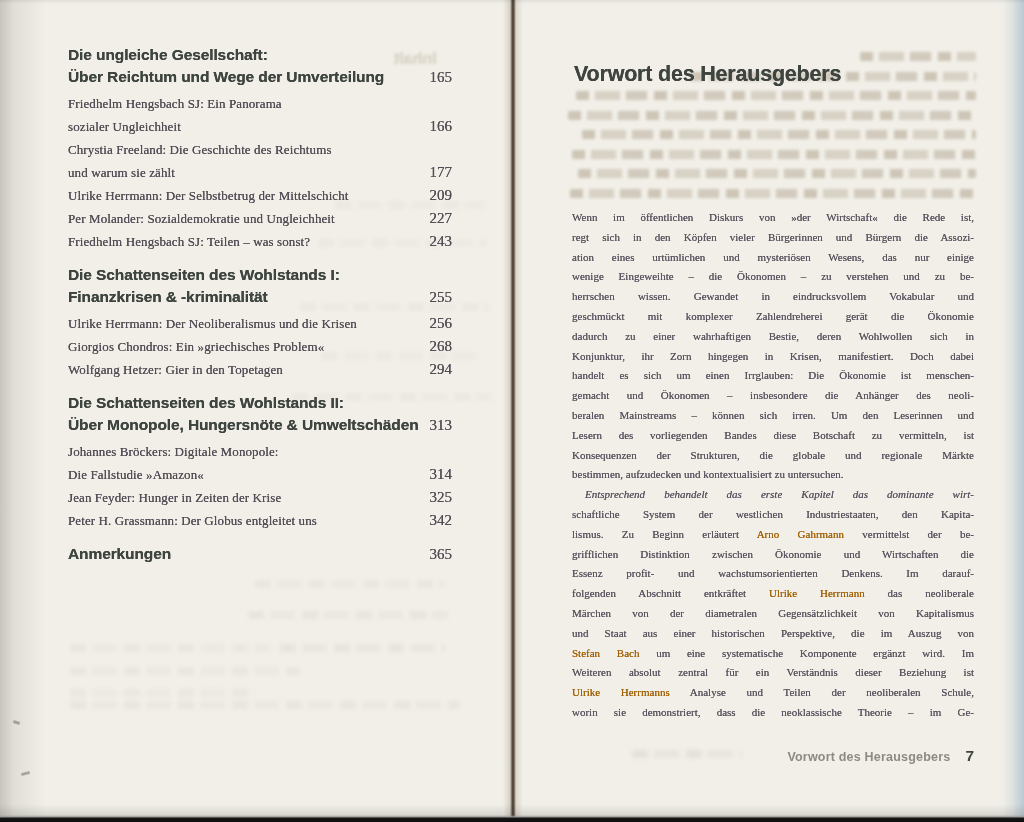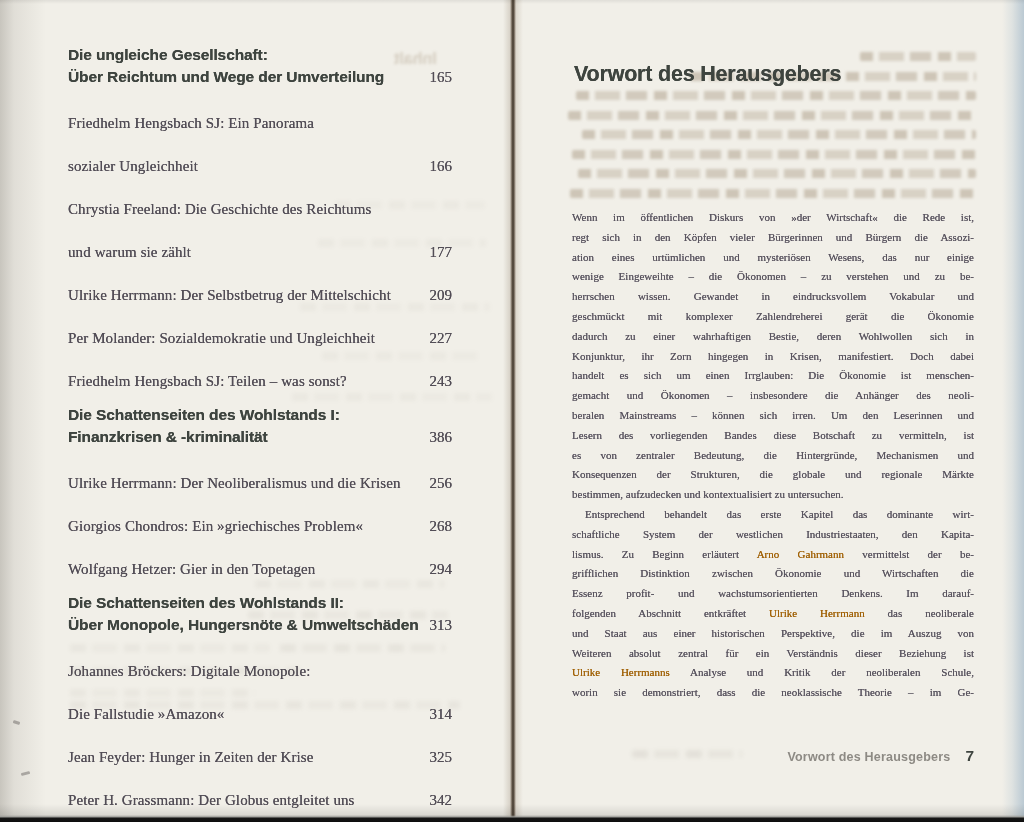--- a/index.html
+++ b/index.html
@@ -23,22 +23,22 @@
   
   .toc{position:absolute;left:68px;top:44px;width:384px;}
   .toc-row{display:flex;justify-content:space-between;align-items:flex-end;}
   .toc-row .toc-lines{flex:1 1 auto;}
   .toc-row .toc-page{
     flex:0 0 auto;padding-left:10px;
     font-size:15px;line-height:23px;color:var(--toc);
     text-shadow:0 0 .4px currentColor;
   }
   .toc-row.entry .toc-lines div{
-    font-size:15px;line-height:23px;color:var(--toc);
-    letter-spacing:.1px;text-shadow:0 0 .4px currentColor;margin-top:20px;
+    font-size:13px;line-height:23px;color:var(--toc);
+    letter-spacing:.1px;text-shadow:0 0 .4px currentColor;
   }
   .toc-row.section{margin-top:11px;margin-bottom:4px;}
   .toc-row.section:first-child{margin-top:0;}
   .toc-row.section .toc-lines div{
     font-family:"Liberation Sans",sans-serif;font-weight:bold;
     font-size:15.5px;line-height:22px;color:var(--heading);
     letter-spacing:-.1px;text-shadow:0 0 .4px currentColor;
   }
   .toc-row.section .toc-page{line-height:22px;}
 
@@ -67,21 +67,21 @@
       rgba(138,116,87,.30) 50px 71px, rgba(138,116,87,0) 71px 78px);
   }
   .body-text{position:absolute;left:60px;top:208px;width:402px;z-index:2;}
   .bline{
     font-size:11px;line-height:19.8px;color:var(--body);
     text-align:justify;text-align-last:justify;
     text-shadow:0 0 .4px currentColor;
   }
   .bline.end{text-align-last:left;}
   .bline .bold{font-weight:normal;color:#a16207;}
-  .para.indent .bline:first-child{text-indent:13px;}
+  .para.indent .bline:first-child{text-indent:13px;font-style:italic;}
 
   .footer{
     position:absolute;left:60px;top:747px;width:402px;z-index:2;
     display:flex;justify-content:flex-end;align-items:baseline;gap:15px;
     font-family:"Liberation Sans",sans-serif;font-weight:bold;
   }
   .footer-label{font-size:12.5px;color:var(--footer-label);letter-spacing:.2px;}
   .footer-num{font-size:15.5px;color:var(--heading);}
 
   
@@ -163,21 +163,21 @@
           <div class="toc-lines">
             <div>Friedhelm Hengsbach SJ: Teilen – was sonst?</div>
           </div>
           <div class="toc-page">243</div>
         </div>
         <div class="toc-row section">
           <div class="toc-lines">
             <div>Die Schattenseiten des Wohlstands I:</div>
             <div>Finanzkrisen &amp; -kriminalität</div>
           </div>
-          <div class="toc-page">386</div>
+          <div class="toc-page">255</div>
         </div>
         <div class="toc-row entry">
           <div class="toc-lines">
             <div>Ulrike Herrmann: Der Neoliberalismus und die Krisen</div>
           </div>
           <div class="toc-page">256</div>
         </div>
         <div class="toc-row entry">
           <div class="toc-lines">
             <div>Giorgios Chondros: Ein »griechisches Problem«</div>
@@ -256,34 +256,35 @@
           <div class="bline"><span>ation eines urtümlichen und mysteriösen Wesens, das nur einige</span></div>
           <div class="bline"><span>wenige Eingeweihte – die Ökonomen – zu verstehen und zu be-</span></div>
           <div class="bline"><span>herrschen wissen. Gewandet in eindrucksvollem Vokabular und</span></div>
           <div class="bline"><span>geschmückt mit komplexer Zahlendreherei gerät die Ökonomie</span></div>
           <div class="bline"><span>dadurch zu einer wahrhaftigen Bestie, deren Wohlwollen sich in</span></div>
           <div class="bline"><span>Konjunktur, ihr Zorn hingegen in Krisen, manifestiert. Doch dabei</span></div>
           <div class="bline"><span>handelt es sich um einen Irrglauben: Die Ökonomie ist menschen-</span></div>
           <div class="bline"><span>gemacht und Ökonomen – insbesondere die Anhänger des neoli-</span></div>
           <div class="bline"><span>beralen Mainstreams – können sich irren. Um den Leserinnen und</span></div>
           <div class="bline"><span>Lesern des vorliegenden Bandes diese Botschaft zu vermitteln, ist</span></div>
-          <div class="bline"><span>es von zentraler Bedeutung, die Hintergründe, Mechanismen und</span></div>
           <div class="bline"><span>Konsequenzen der Strukturen, die globale und regionale Märkte</span></div>
           <div class="bline end"><span>bestimmen, aufzudecken und kontextualisiert zu untersuchen.</span></div>
         </div>
         <div class="para indent">
           <div class="bline"><span>Entsprechend behandelt das erste Kapitel das dominante wirt-</span></div>
           <div class="bline"><span>schaftliche System der westlichen Industriestaaten, den Kapita-</span></div>
           <div class="bline"><span>lismus. Zu Beginn erläutert </span><span class="bold">Arno Gahrmann</span><span> vermittelst der be-</span></div>
           <div class="bline"><span>grifflichen Distinktion zwischen Ökonomie und Wirtschaften die</span></div>
           <div class="bline"><span>Essenz profit- und wachstumsorientierten Denkens. Im darauf-</span></div>
           <div class="bline"><span>folgenden Abschnitt entkräftet </span><span class="bold">Ulrike Herrmann</span><span> das neoliberale</span></div>
+          <div class="bline"><span>Märchen von der diametralen Gegensätzlichkeit von Kapitalismus</span></div>
           <div class="bline"><span>und Staat aus einer historischen Perspektive, die im Auszug von</span></div>
+          <div class="bline"><span class="bold">Stefan Bach</span><span> um eine systematische Komponente ergänzt wird. Im</span></div>
           <div class="bline"><span>Weiteren absolut zentral für ein Verständnis dieser Beziehung ist</span></div>
-          <div class="bline"><span class="bold">Ulrike Herrmanns</span><span> Analyse und Kritik der neoliberalen Schule,</span></div>
+          <div class="bline"><span class="bold">Ulrike Herrmanns</span><span> Analyse und Teilen der neoliberalen Schule,</span></div>
           <div class="bline"><span>worin sie demonstriert, dass die neoklassische Theorie – im Ge-</span></div>
         </div>
       </div>
     <div class="footer">
       <span class="footer-label">Vorwort des Herausgebers</span>
       <span class="footer-num">7</span>
     </div>
   <div class="smudge" style="left: 120px; top: 750px; width: 110px; opacity: 0.22;"></div>
     </div>
 

